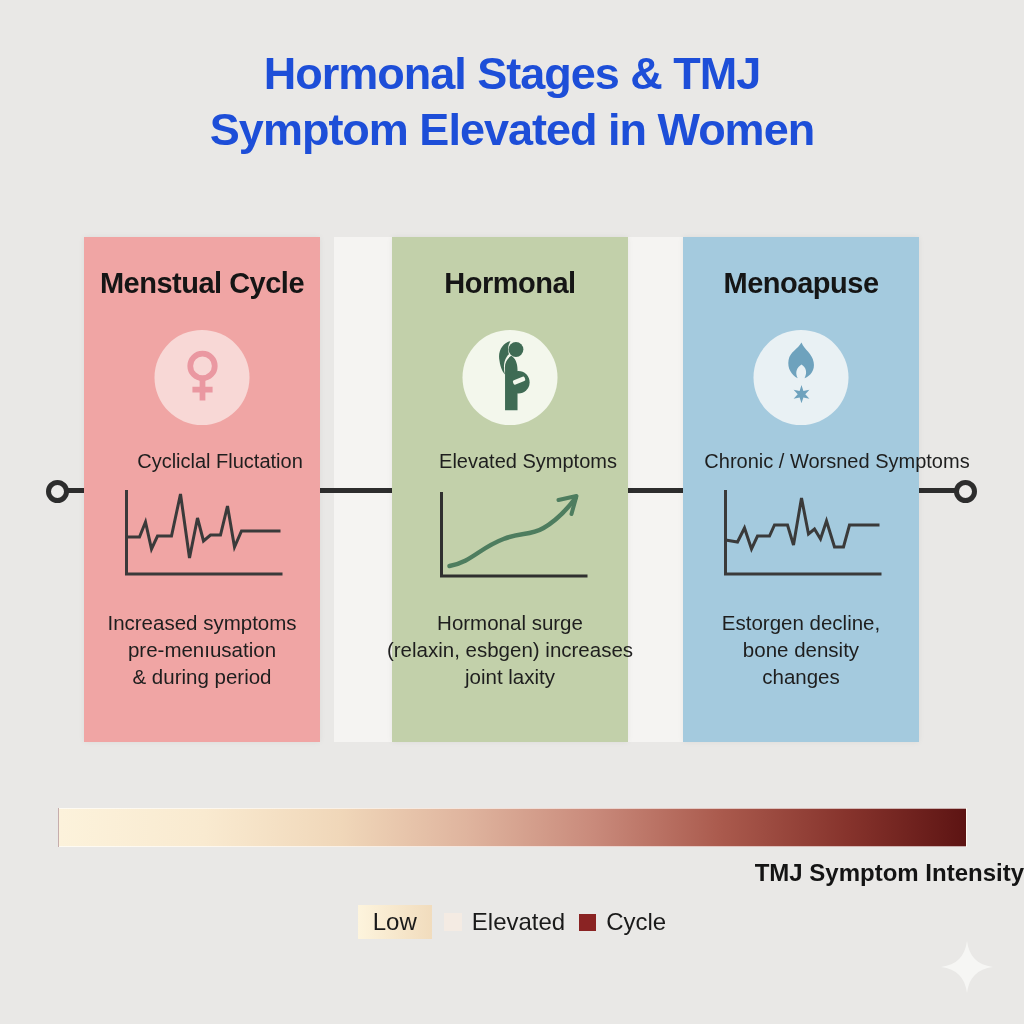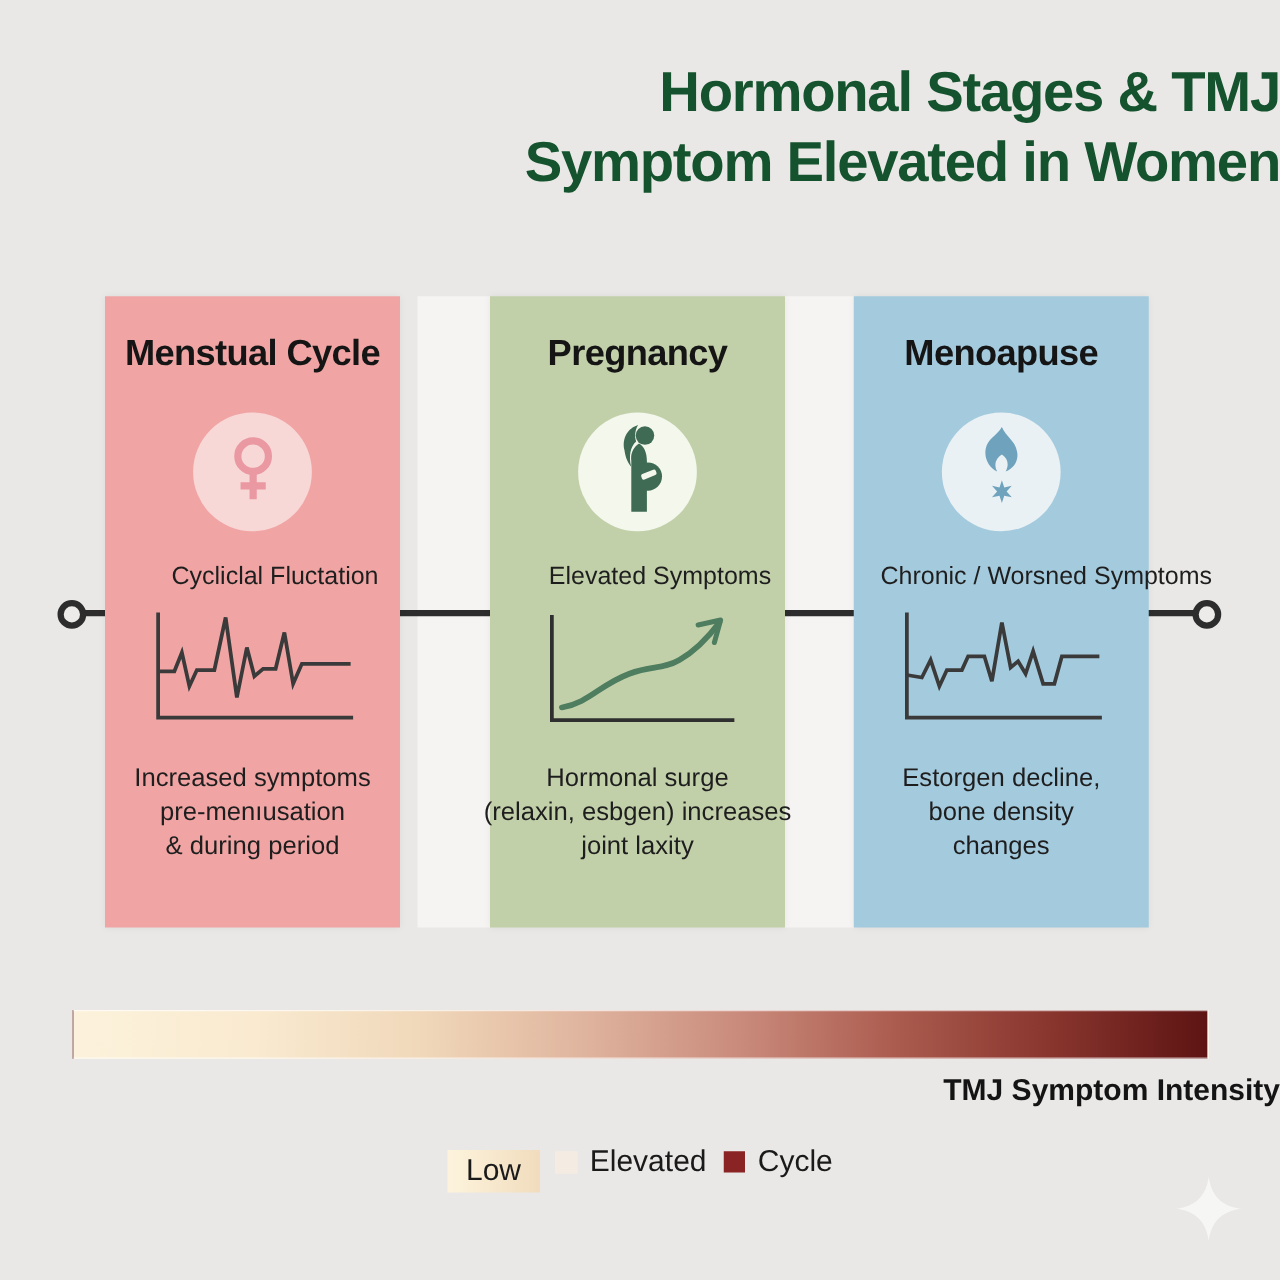--- a/index.html
+++ b/index.html
@@ -1,20 +1,20 @@
 <!DOCTYPE html>
 <html><head>
 <meta charset="utf-8">
 <style>
   html,body{margin:0;padding:0;}
   .page{position:relative;width:1024px;height:1024px;background:#e9e8e6;overflow:hidden;
         font-family:"Liberation Sans","DejaVu Sans",sans-serif;color:#161616;}
 
-  .title{position:absolute;top:46px;left:0;right:0;text-align:right;
-         font-size:45px;font-weight:bold;letter-spacing:-1px;line-height:1.24;color:#14532d;}
+  .title{position:absolute;top:46px;left:0;right:0;text-align:center;
+         font-size:45px;font-weight:bold;letter-spacing:-1px;line-height:1.24;color:#1d4ed8;}
 
   .gap-strip{position:absolute;top:237px;height:505px;background:#f5f4f2;z-index:0;}
   .gap-1{left:334px;width:58px;} .gap-2{left:627px;width:57px;}
 
   .timeline-line{position:absolute;left:58px;top:488px;width:905px;height:5px;background:#2d2d2d;z-index:1;}
   .timeline-ring{position:absolute;width:13px;height:13px;border:5px solid #2d2d2d;border-radius:50%;
                  background:#ecebe9;z-index:1;}
   .ring-left{left:46px;top:480px;} .ring-right{left:954px;top:480px;}
 
   .card{position:absolute;top:237px;width:236px;height:505px;z-index:2;box-shadow:0 0 6px rgba(0,0,0,0.06);}
@@ -39,21 +39,21 @@
              font-size:20.5px;line-height:1.32;color:#1e1e1e;white-space:pre-line;}
 
   .scale-bar{position:absolute;left:58px;top:808px;width:907px;height:37px;z-index:1;
              border:1px solid rgba(255,255,255,0.65);
              background:linear-gradient(90deg,#fcf2db 0%,#f9ead0 16%,#f0d7b9 31%,#dfb49e 45%,
                         #c98a7b 59%,#aa5a4d 73%,#86332c 87%,#5d1413 100%);}
   .scale-title{position:absolute;top:859px;left:0;right:0;text-align:right;
                font-size:24px;font-weight:bold;color:#141414;}
   .legend-row{position:absolute;top:905px;left:0;right:0;display:flex;justify-content:center;
               align-items:center;gap:10px;font-size:24px;color:#1a1a1a;}
-  .low-box{background:linear-gradient(90deg,#fdf4dd,#f1dcbd);padding:3px 15px;margin-top:15px;}
+  .low-box{background:linear-gradient(90deg,#fdf4dd,#f1dcbd);padding:3px 15px;}
   .swatch{display:inline-block;}
   .swatch-moderate{width:18px;height:18px;background:#f4ebe3;margin-left:2px;}
   .swatch-high{width:17px;height:17px;background:#8a2323;margin-left:4px;}
 
   .sparkle{position:absolute;left:938px;top:938px;z-index:0;}
 </style>
 </head>
 <body>
 
 <div class="page">
@@ -87,21 +87,21 @@
         <path d="M12,6 L12,90 L168,90" fill="none" stroke="#3a3a3a" stroke-width="3"></path>
         <polyline points="12,53 25,53 31,38 37,65 43,52 57,52 66,10 75,74 83,34 89,57 96,51 106,51 113,22 120,63 127,47 141,47 166,47" fill="none" stroke="#3a3a3a" stroke-width="3" stroke-linejoin="miter"></polyline>
       </svg>
     </div>
     <div class="card-desc">Increased symptoms
 pre-menıusation
 &amp; during period</div>
   </div>
 
   <div class="card card-pregnancy">
-    <div class="card-title">Pregnancy</div>
+    <div class="card-title">Hormonal</div>
     <div class="icon-circle circle-pregnancy">
       <span>
         <svg width="78" height="78" viewBox="0 0 100 100">
           <path d="M50,5 C40,8 33,18 36,31 C37,39 40,45 43,48 C40,38 42,27 48,22 C46,16 47,10 50,5 Z" fill="#3f6b54"></path>
           <circle cx="57" cy="16" r="9.5" fill="#3f6b54"></circle>
           <path d="M51,24 C45,28 42,34 43,42 L43,94 L59,94 L59,42 C59,33 56,27 51,24 Z" fill="#3f6b54"></path>
           <circle cx="60" cy="58" r="14.5" fill="#3f6b54"></circle>
           <rect x="53" y="53" width="16" height="6" rx="2" transform="rotate(-22 61 56)" fill="#f3f7ec"></rect>
         </svg>
       </span>

